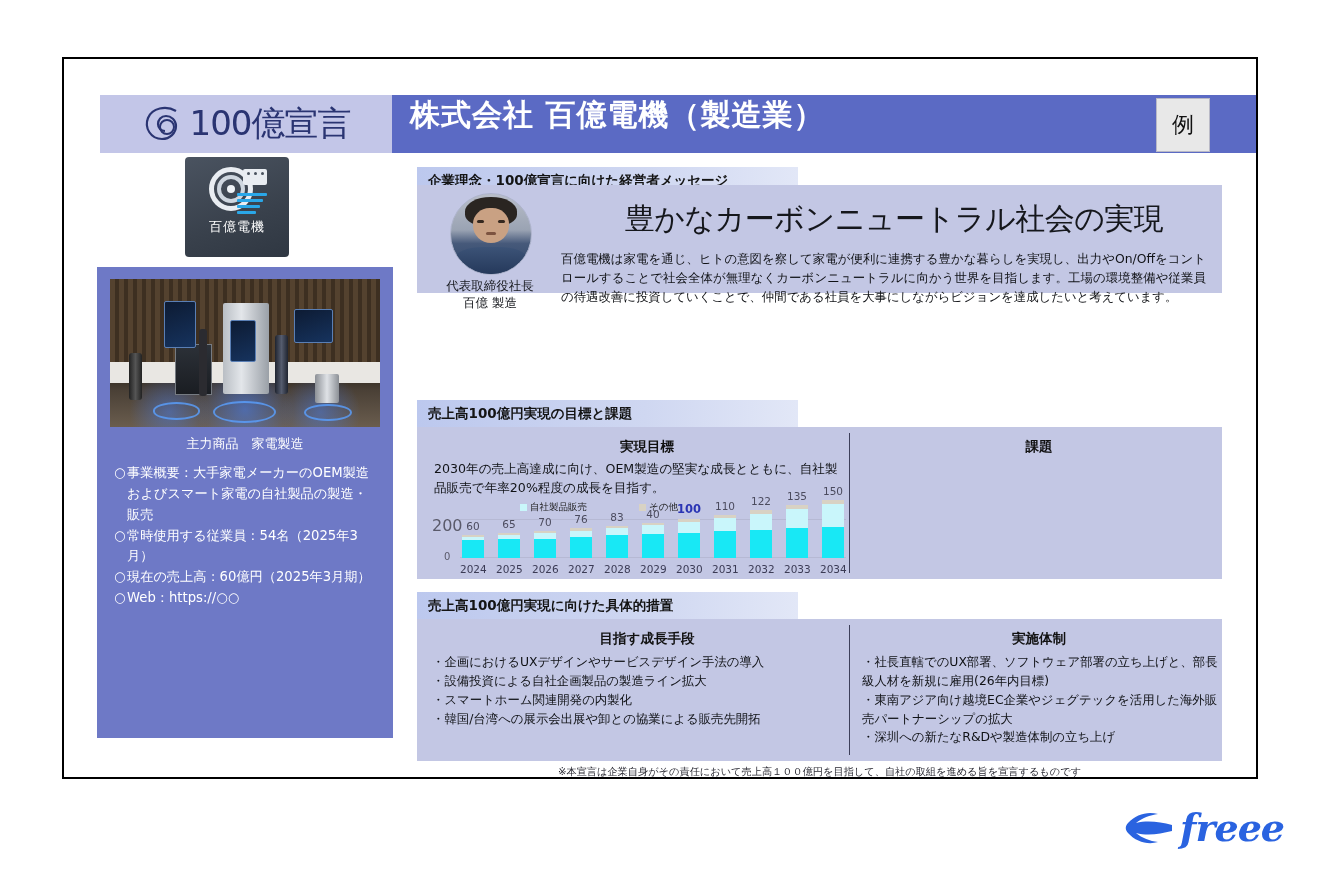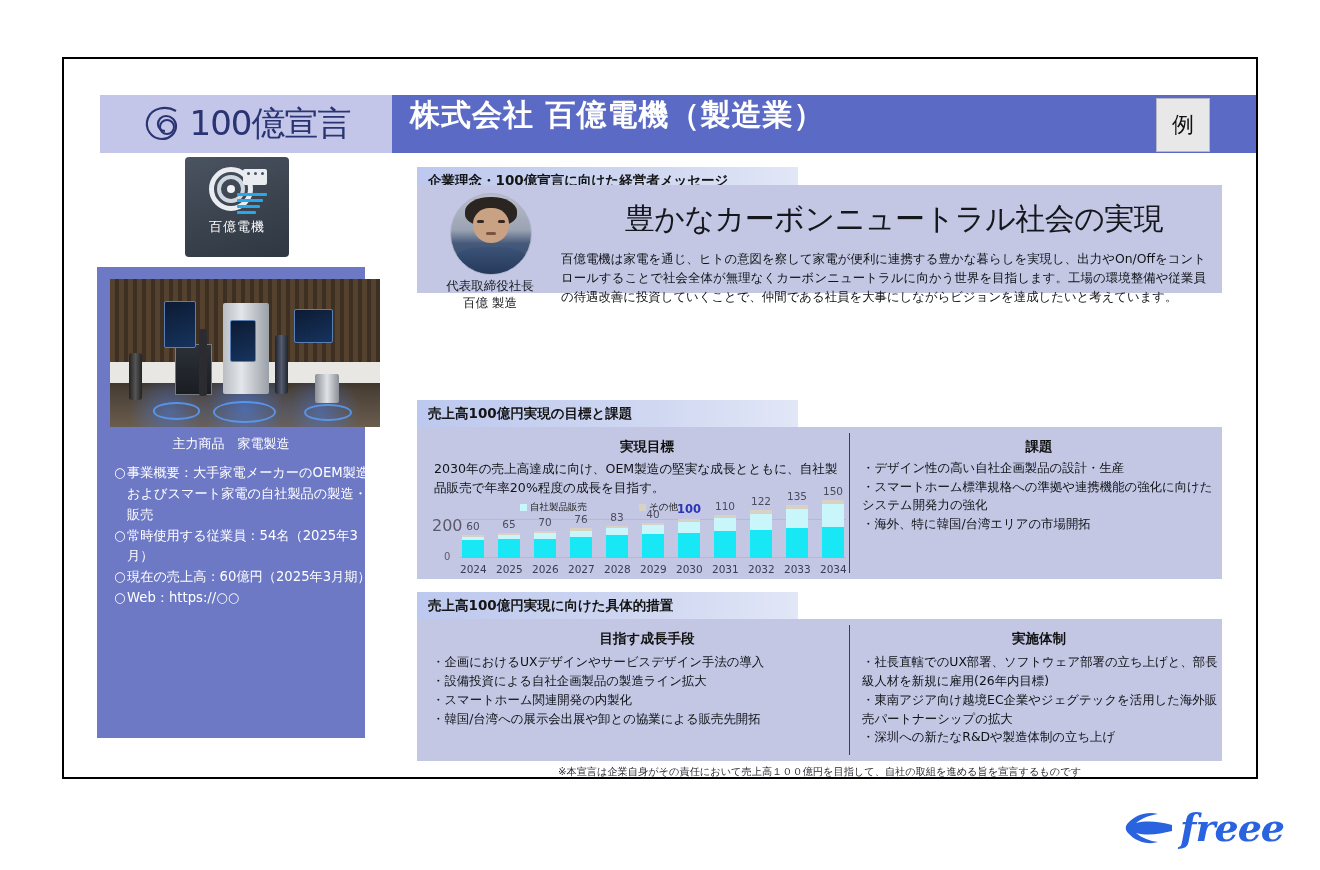--- a/index.html
+++ b/index.html
@@ -64,21 +64,21 @@
     position:absolute;right:0;top:6px;width:24px;height:16px;background:#e9edf2;border-radius:2px;
   }
   .emblem .box i{position:absolute;width:3px;height:3px;border-radius:50%;background:#49525e;top:3px;}
   .emblem .bars{position:absolute;right:0;bottom:0;width:30px;height:22px;}
   .emblem .bars span{display:block;height:3px;background:#2aa7e8;margin-bottom:3px;border-radius:1px;}
   .company-logo .cname{
     color:#fff;font-size:13px;margin-top:3px;font-family:"DejaVu Sans",sans-serif;letter-spacing:1px;
   }
 
   .left-panel{
-    position:absolute;left:33px;top:208px;width:268px;height:471px;background:#6e79c6;
+    position:absolute;left:33px;top:208px;width:296px;height:471px;background:#6e79c6;
   }
   .product-photo{
     position:absolute;left:13px;top:12px;width:270px;height:148px;
     background:
       radial-gradient(circle at 50% 88%, rgba(70,130,255,.55) 0%, rgba(70,130,255,0) 26%),
       radial-gradient(circle at 22% 90%, rgba(70,130,255,.45) 0%, rgba(70,130,255,0) 16%),
       radial-gradient(circle at 78% 90%, rgba(70,130,255,.45) 0%, rgba(70,130,255,0) 16%),
       linear-gradient(180deg,#2b2319 0%,#3c3125 38%,#241d15 60%,#4a4036 75%,#6a5d4e 100%);
     overflow:hidden;
   }
@@ -314,27 +314,20 @@
     <div class="sec-head" id="sec2-head">
       <span>売上高100億円実現の目標と課題</span>
     </div>
     <div class="tab-notch" id="sec2-notch"></div>
     <div class="body-box" id="sec2-box"></div>
     <div class="col-divider"></div>
 
     <div class="col-title" id="goal-title">実現目標</div>
     <div class="goal-desc">2030年の売上高達成に向け、OEM製造の堅実な成長とともに、自社製品販売で年率20%程度の成長を目指す。</div>
     <div class="col-title" id="issue-title">課題</div>
-    <div class="issue-list">
-        <ul id="issues-list" class="plain">
-          <li>・デザイン性の高い自社企画製品の設計・生産</li>
-          <li>・スマートホーム標準規格への準拠や連携機能の強化に向けたシステム開発力の強化</li>
-          <li>・海外、特に韓国/台湾エリアの市場開拓</li>
-        </ul>
-      </div>
 
     <div class="chart">
       <div class="legend" id="chart-legend">
           <span><i style="background:#c9f6fb"></i>自社製品販売</span>
           <span><i style="background:#d8d2c4"></i>その他</span>
         </div>
       <div class="ytop" id="y-top">200</div>
       <div class="ybot" id="y-bot">0</div>
       <div class="gline" style="top:16px"></div>
       <div class="gline" style="bottom:17px"></div>

